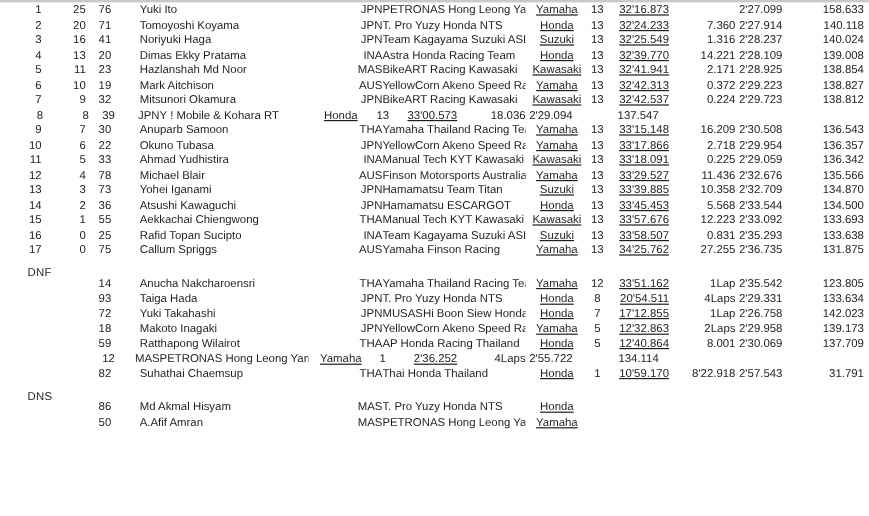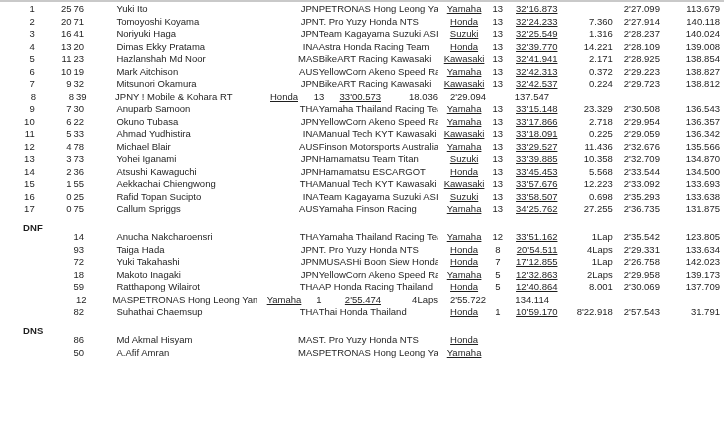--- a/index.html
+++ b/index.html
@@ -8,53 +8,53 @@
     font-family:"Liberation Sans","DejaVu Sans",sans-serif;
     color:#1f1f1f;overflow:hidden;
   }
   .page{position:relative;width:724px;height:430px;background:#ffffff;}
   .top-border{position:absolute;top:0;left:0;width:724px;height:2px;background:#c9c9c9;}
   .rows{position:absolute;top:3px;left:0;width:724px;}
   .row{display:flex;align-items:center;height:12.5px;font-size:9.5px;line-height:12.5px;white-space:nowrap;}
   .row div{overflow:hidden;}
   .c-pos    {width:36px;text-align:right;padding-right:6px;}
   .c-pts    {width:32px;text-align:right;padding-right:2px;}
-  .c-num    {width:29px;text-align:left;padding-right:2px;}
+  .c-num    {width:29px;text-align:center;padding-right:2px;}
   .c-rider  {width:184px;text-align:left;padding-left:13px;}
   .c-nat    {width:26px;text-align:right;}
   .c-team   {width:124px;text-align:left;}
   .c-machine{width:54px;text-align:center;text-decoration:underline;}
   .c-laps   {width:16px;text-align:center;}
   .c-time   {width:54px;text-align:right;padding-right:1px;text-decoration:underline;}
   .c-gap    {width:44px;text-align:right;padding-right:3px;margin-left:12px;}
-  .c-best   {width:54px;text-align:center;padding-right:3px;}
+  .c-best   {width:54px;text-align:left;padding-right:3px;}
   .c-speed  {width:51px;text-align:right;padding-right:4px;}
   .label-row{display:flex;align-items:center;height:12.5px;font-size:9.5px;line-height:12.5px;}
-  .label-row .lab{padding-left:23px;font-weight:bold;letter-spacing:0.2px;margin-top:12px;}
+  .label-row .lab{padding-left:23px;font-weight:normal;letter-spacing:0.2px;margin-top:12px;}
   .section-spacer{height:3px;}
 </style>
 </head>
 <body>
 
 <div class="page">
   <div class="top-border"></div>
   <div class="rows">
       <div class="row">
     <div class="c-pos">1</div>
     <div class="c-pts">25</div>
     <div class="c-num">76</div>
     <div class="c-rider">Yuki Ito</div>
     <div class="c-nat">JPN</div>
     <div class="c-team">PETRONAS Hong Leong Yamaha</div>
     <div class="c-machine">Yamaha</div>
     <div class="c-laps">13</div>
     <div class="c-time">32'16.873</div>
     <div class="c-gap"></div>
     <div class="c-best">2'27.099</div>
-    <div class="c-speed">113.679</div>
+    <div class="c-speed">158.633</div>
   </div>
       <div class="row">
     <div class="c-pos">2</div>
     <div class="c-pts">20</div>
     <div class="c-num">71</div>
     <div class="c-rider">Tomoyoshi Koyama</div>
     <div class="c-nat">JPN</div>
     <div class="c-team">T. Pro Yuzy Honda NTS</div>
     <div class="c-machine">Honda</div>
     <div class="c-laps">13</div>
@@ -149,21 +149,21 @@
       <div class="row">
     <div class="c-pos">9</div>
     <div class="c-pts">7</div>
     <div class="c-num">30</div>
     <div class="c-rider">Anuparb Samoon</div>
     <div class="c-nat">THA</div>
     <div class="c-team">Yamaha Thailand Racing Team</div>
     <div class="c-machine">Yamaha</div>
     <div class="c-laps">13</div>
     <div class="c-time">33'15.148</div>
-    <div class="c-gap">23.329</div>
+    <div class="c-gap">16.209</div>
     <div class="c-best">2'30.508</div>
     <div class="c-speed">136.543</div>
   </div>
       <div class="row">
     <div class="c-pos">10</div>
     <div class="c-pts">6</div>
     <div class="c-num">22</div>
     <div class="c-rider">Okuno Tubasa</div>
     <div class="c-nat">JPN</div>
     <div class="c-team">YellowCorn Akeno Speed Racing</div>
@@ -247,21 +247,21 @@
       <div class="row">
     <div class="c-pos">16</div>
     <div class="c-pts">0</div>
     <div class="c-num">25</div>
     <div class="c-rider">Rafid Topan Sucipto</div>
     <div class="c-nat">INA</div>
     <div class="c-team">Team Kagayama Suzuki ASIA</div>
     <div class="c-machine">Suzuki</div>
     <div class="c-laps">13</div>
     <div class="c-time">33'58.507</div>
-    <div class="c-gap">0.698</div>
+    <div class="c-gap">0.831</div>
     <div class="c-best">2'35.293</div>
     <div class="c-speed">133.638</div>
   </div>
       <div class="row">
     <div class="c-pos">17</div>
     <div class="c-pts">0</div>
     <div class="c-num">75</div>
     <div class="c-rider">Callum Spriggs</div>
     <div class="c-nat">AUS</div>
     <div class="c-team">Yamaha Finson Racing</div>
@@ -347,21 +347,21 @@
     <div class="c-speed">137.709</div>
   </div>
       <div class="row">
     <div class="c-pos"></div>
     <div class="c-pts"></div>
     <div class="c-num">12</div>
     <div class="c-nat">MAS</div>
     <div class="c-team">PETRONAS Hong Leong Yamaha</div>
     <div class="c-machine">Yamaha</div>
     <div class="c-laps">1</div>
-    <div class="c-time">2'55.474</div>
+    <div class="c-time">2'36.252</div>
     <div class="c-gap">4Laps</div>
     <div class="c-best">2'55.722</div>
     <div class="c-speed">134.114</div>
   </div>
       <div class="row">
     <div class="c-pos"></div>
     <div class="c-pts"></div>
     <div class="c-num">82</div>
     <div class="c-rider">Suhathai Chaemsup</div>
     <div class="c-nat">THA</div>

